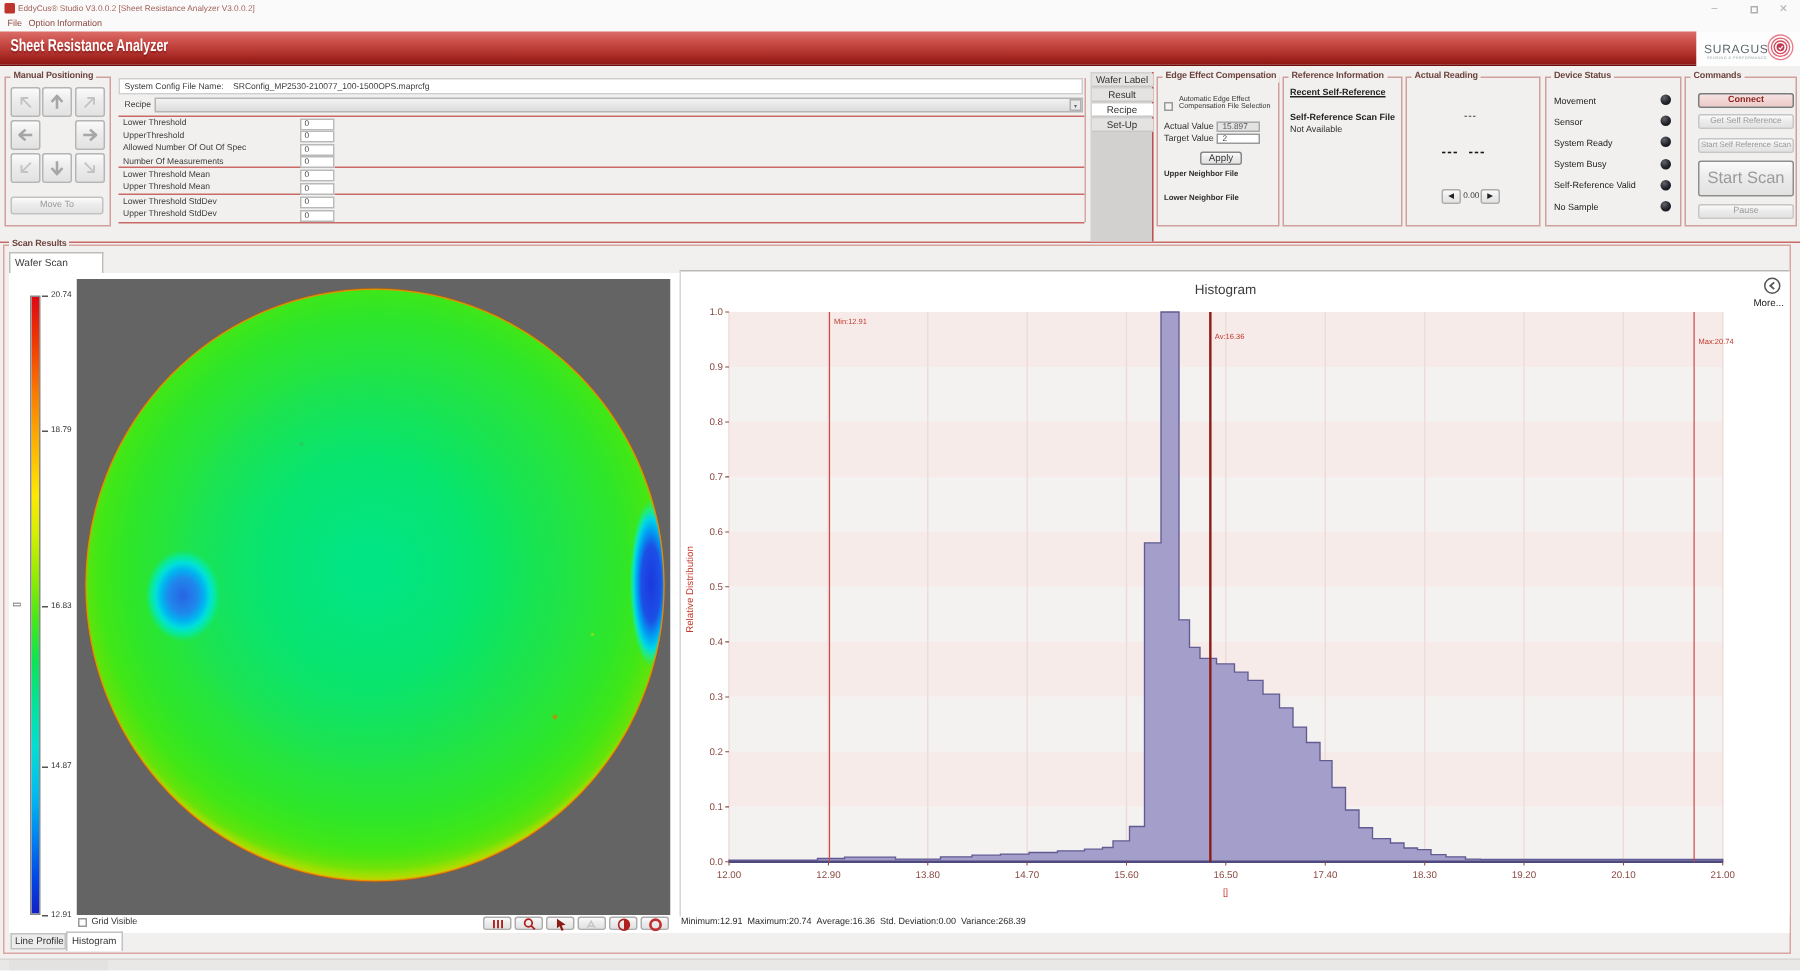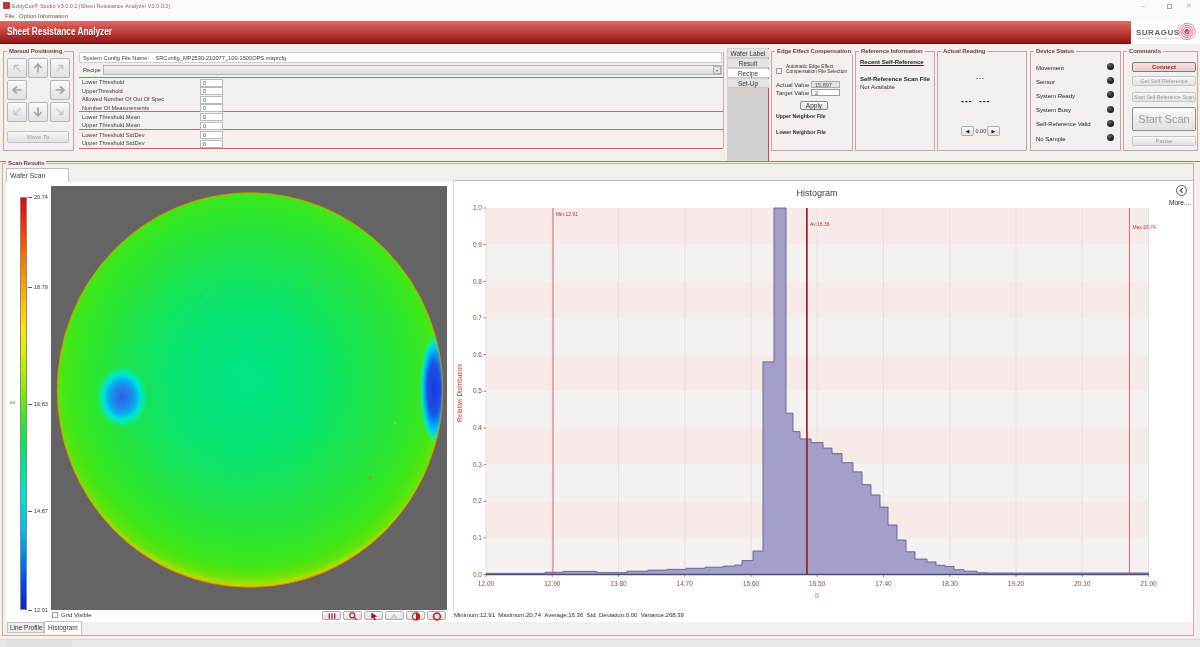--- a/index.html
+++ b/index.html
@@ -23,21 +23,21 @@
 <div class="t" style="left:1186px;top:2px;font-size:7px;color:#b0b0b0;">✕</div>
 
 <div class="t" style="left:5px;top:13px;font-size:6px;color:#8a4a42;">File</div>
 <div class="t" style="left:19px;top:13px;font-size:6px;color:#8a4a42;">Option</div>
 <div class="t" style="left:38px;top:13px;font-size:6px;color:#8a4a42;">Information</div>
 
 <div class="abs" style="left:0;top:21px;width:1131px;height:23px;background:linear-gradient(#db6d68,#cb4f4a 30%,#b63732 60%,#9e211e 85%,#8c1714);border-bottom:1px solid #6f0c0a;"></div>
 <div class="t" style="left:7px;top:25px;font-size:11.5px;font-weight:bold;color:#fff;text-shadow:0 1px 1px rgba(90,0,0,.4);transform:scaleX(0.72);transform-origin:0 0;">Sheet Resistance Analyzer</div>
 
 <div class="abs" style="left:1131px;top:21px;width:69px;height:24px;background:#fdfdfd;"></div>
-<div class="t" style="left:1136px;top:27.5px;font-size:8px;font-weight:bold;color:#5d686c;letter-spacing:.5px;">SURAGUS</div>
+<div class="t" style="left:1136px;top:27.5px;font-size:8px;font-weight:normal;color:#5d686c;letter-spacing:.5px;">SURAGUS</div>
 <div class="t" style="left:1138px;top:37px;font-size:2.5px;color:#9aa4a8;letter-spacing:.3px;">SENSING &amp; PERFORMANCE</div>
 <svg class="abs" style="left:1177px;top:22px;" width="20" height="20" viewBox="0 0 20 20">
  <circle cx="10" cy="9.5" r="8.2" fill="none" stroke="#e87e8e" stroke-width="0.9"></circle>
  <circle cx="10" cy="9.5" r="6.1" fill="none" stroke="#e05f74" stroke-width="0.9"></circle>
  <circle cx="10" cy="9.5" r="4.2" fill="none" stroke="#d4485f" stroke-width="0.9"></circle>
  <circle cx="10" cy="9.5" r="2.6" fill="#c13950"></circle>
  <path d="M8.8 9.7 L9.9 10.8 L11.5 8.6" stroke="#fff" stroke-width="0.8" fill="none"></path>
 </svg>
 
 <div class="abs" style="left:0;top:44px;width:1200px;height:118px;background:#f1f0ef;border-bottom:1px solid #c96a66;"></div>

